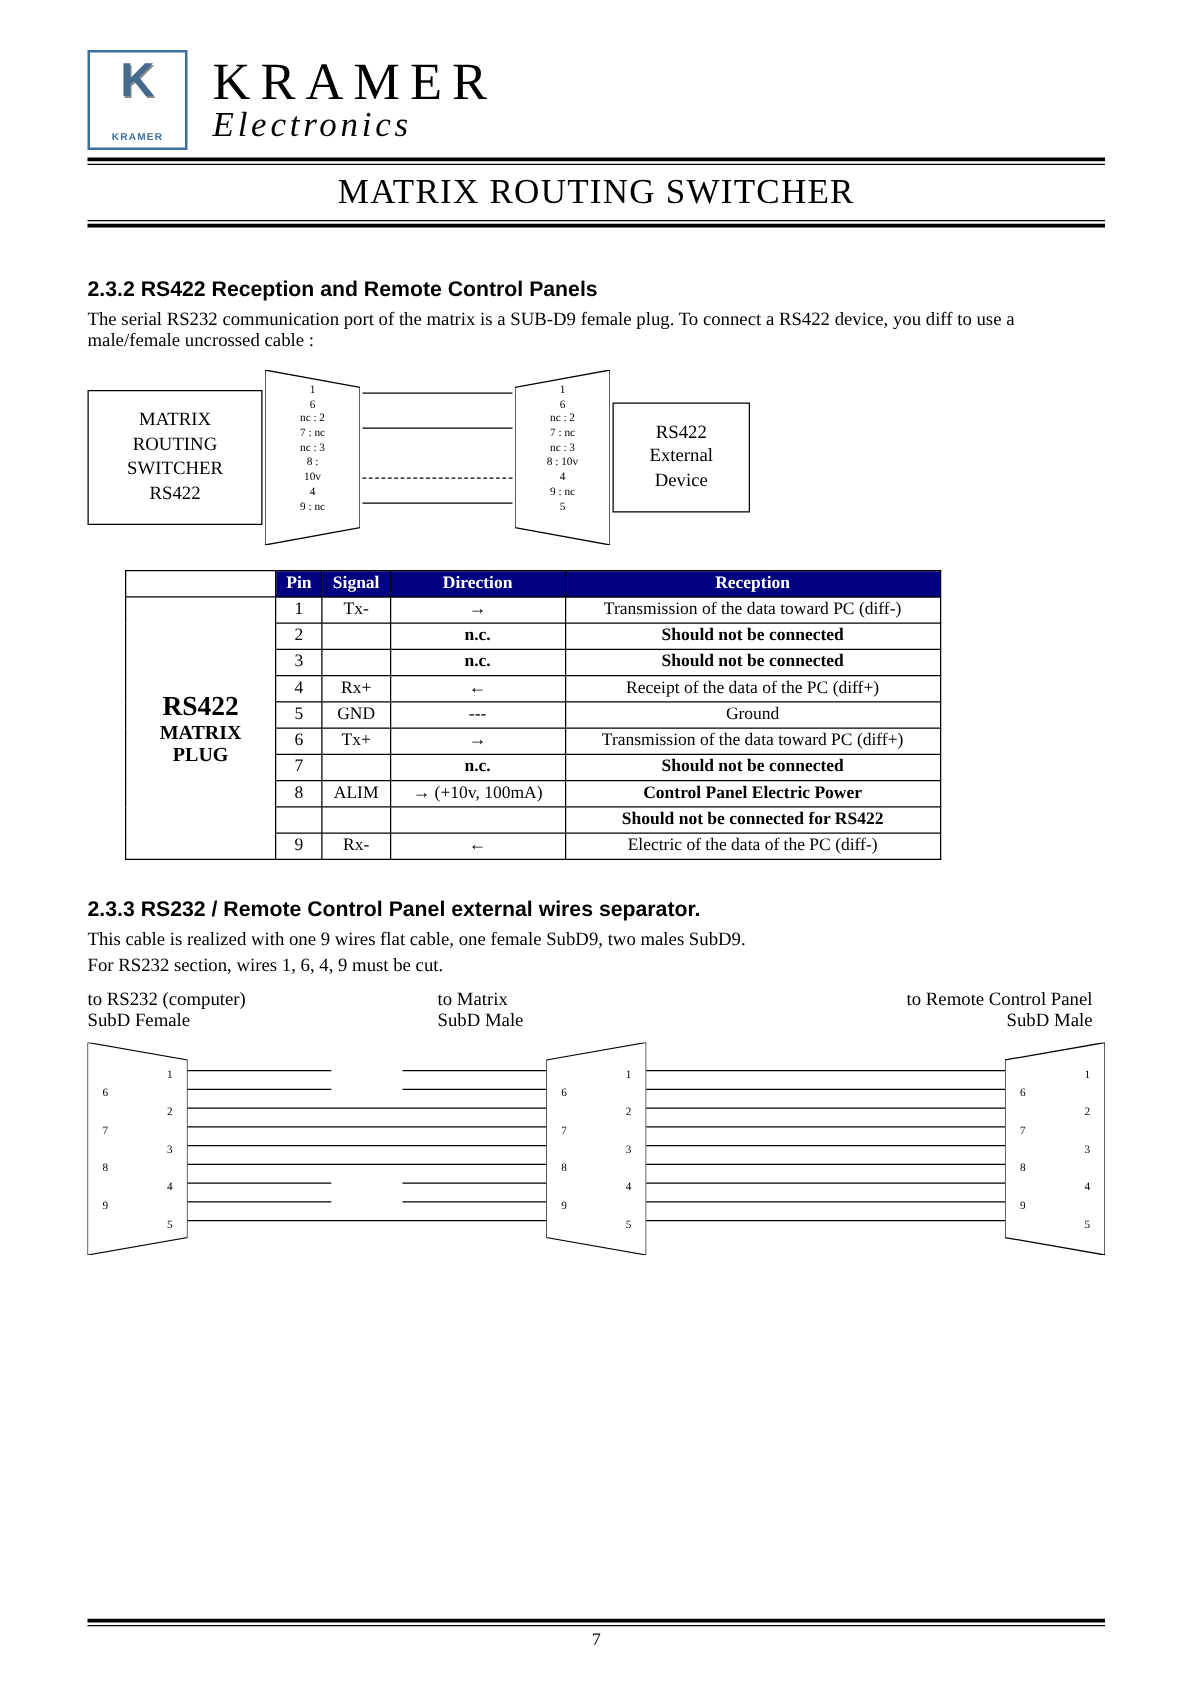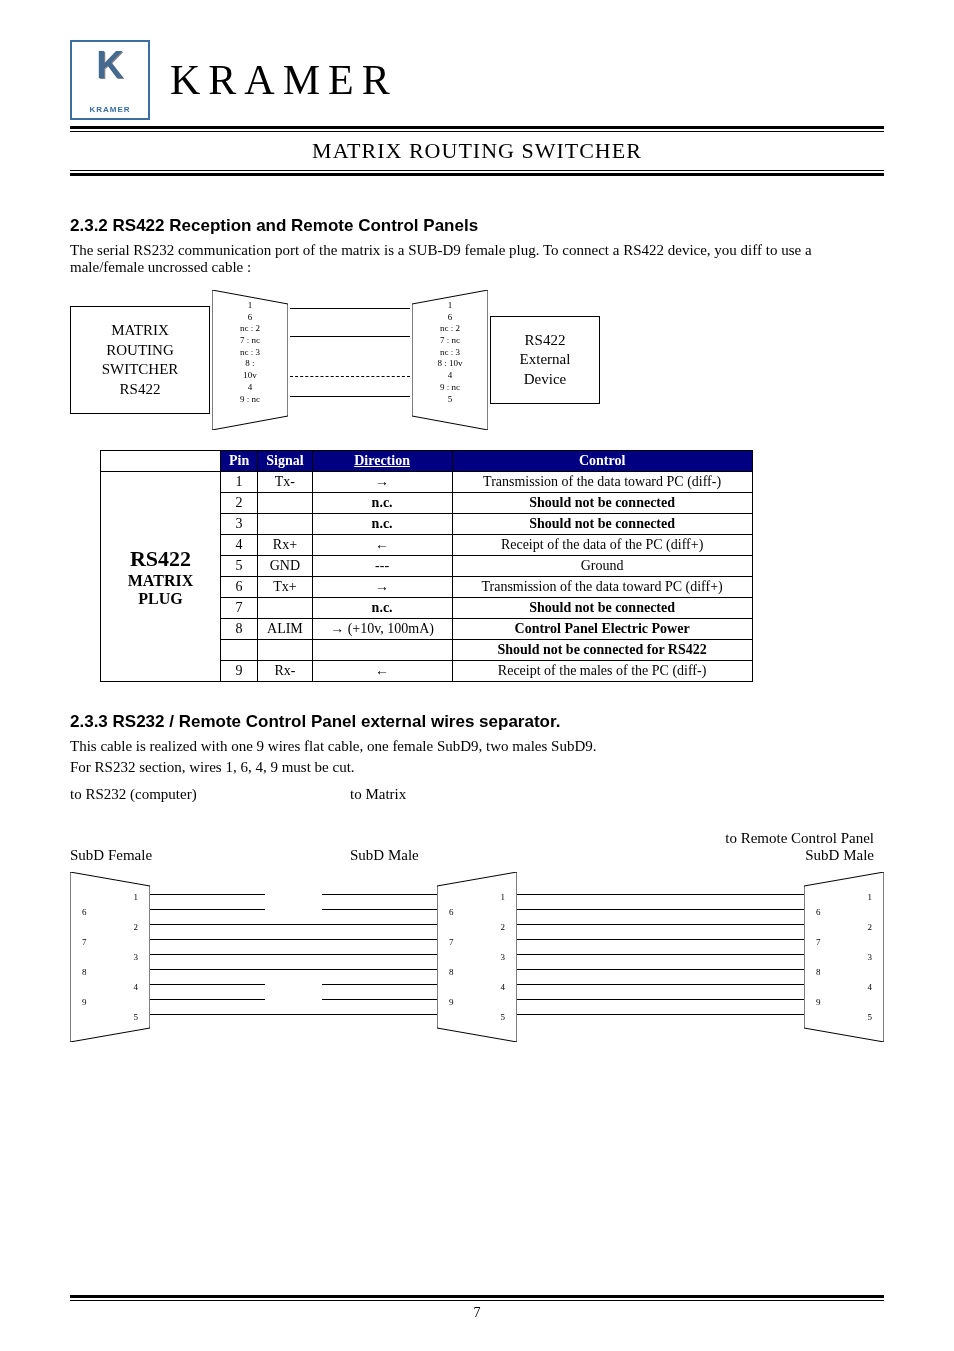--- a/index.html
+++ b/index.html
@@ -59,21 +59,21 @@
   }
   .hr-thick2 {
     border: none;
     border-top: 1px solid #000;
     border-bottom: 3px solid #000;
     height: 6px;
     margin: 4px 0 8px 0;
   }
   .page-title {
     text-align: center;
-    font-size: 22px;
+    font-size: 28px;
     letter-spacing: 1px;
     margin: 6px 0;
   }
   .section-h {
     font-family: Arial, Helvetica, sans-serif;
     font-size: 17px;
     font-weight: bold;
     margin-top: 40px;
     margin-bottom: 6px;
   }
@@ -145,21 +145,21 @@
 
   
   .diag2-labels {
     display: flex;
     margin-top: 10px;
     font-size: 15px;
   }
   .diag2-labels > div { }
   .diag2-labels .c1 { width: 280px; }
   .diag2-labels .c2 { width: 280px; }
-  .diag2-labels .c3 { flex:1; text-align: right; padding-right: 10px; margin-top: 44px;}
+  .diag2-labels .c3 { flex:1; text-align: right; padding-right: 10px;}
   .diag2-sub { display:flex; font-size:15px; margin-bottom: 8px; }
   .diag2-sub .c1 { width:280px; }
   .diag2-sub .c2 { width:280px; }
   .diag2-sub .c3 { flex:1; text-align:right; padding-right:10px; }
 
   .diag2 {
     display: flex; align-items: center;
     gap: 0;
     margin-bottom: 60px;
   }
@@ -197,20 +197,21 @@
 </head>
 <body>
 
 <div class="header-row">
   <div class="logo-box">
     <div class="logo-k">K</div>
     <div class="logo-sub">KRAMER</div>
   </div>
   <div class="brand-text">
     <div class="brand-name">KRAMER</div>
+    <div class="brand-sub">Electronics</div>
   </div>
 </div>
 <hr class="hr-thick">
 <div class="page-title">MATRIX ROUTING SWITCHER</div>
 <hr class="hr-thick2">
 
 <div class="section-h">2.3.2  RS422 Reception and Remote Control Panels</div>
 <div class="para">The serial RS232 communication port of the matrix is a SUB-D9 female plug. To connect a RS422 device, you diff to use a male/female uncrossed cable :</div>
 
 <div class="diag1">
@@ -260,22 +261,22 @@
 External
 Device</div>
 </div>
 
 <table class="pin-table">
   <thead>
     <tr>
       <th style="background:#fff; border-top:1px solid #000; border-left:1px solid #000;"></th>
       <th>Pin</th>
       <th>Signal</th>
-      <th style="min-width:140px;text-decoration:underline;">Direction</th>
-      <th style="min-width:300px;">Control</th>
+      <th style="min-width:140px;">Direction</th>
+      <th style="min-width:300px;">Reception</th>
     </tr>
   </thead>
   <tbody id="pin-tbody">
       <tr>
         <td rowspan="10" class="row-label-cell">
           <div class="big">RS422</div>
           <div>MATRIX</div>
           <div>PLUG</div>
         </td>
         <td class="center">1</td>
@@ -328,21 +329,21 @@
       <tr>
         <td class="center"></td>
         <td class="center"></td>
         <td class="center"></td>
         <td class="bold">Should not be connected for RS422</td>
       </tr>
       <tr>
         <td class="center">9</td>
         <td class="center">Rx-</td>
         <td class="center">←</td>
-        <td class="">Receipt of the males of the PC (diff-)</td>
+        <td class="">Electric of the data of the PC (diff-)</td>
       </tr>
     </tbody>
 </table>
 
 <div class="section-h" style="margin-top:30px;">2.3.3 RS232 / Remote Control Panel  external wires separator.</div>
 <div class="para">This cable is realized with one 9 wires flat cable, one female SubD9, two males SubD9.</div>
 <div class="para">For RS232 section, wires 1, 6, 4, 9 must be cut.</div>
 
 <div class="diag2-labels">
   <div class="c1">to RS232 (computer)</div>

